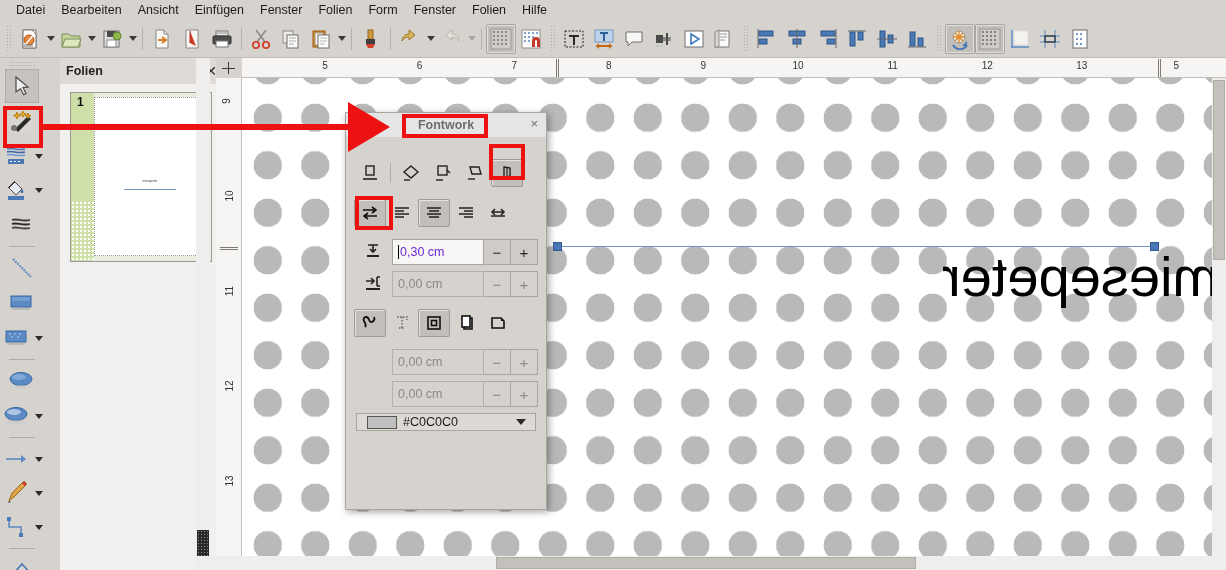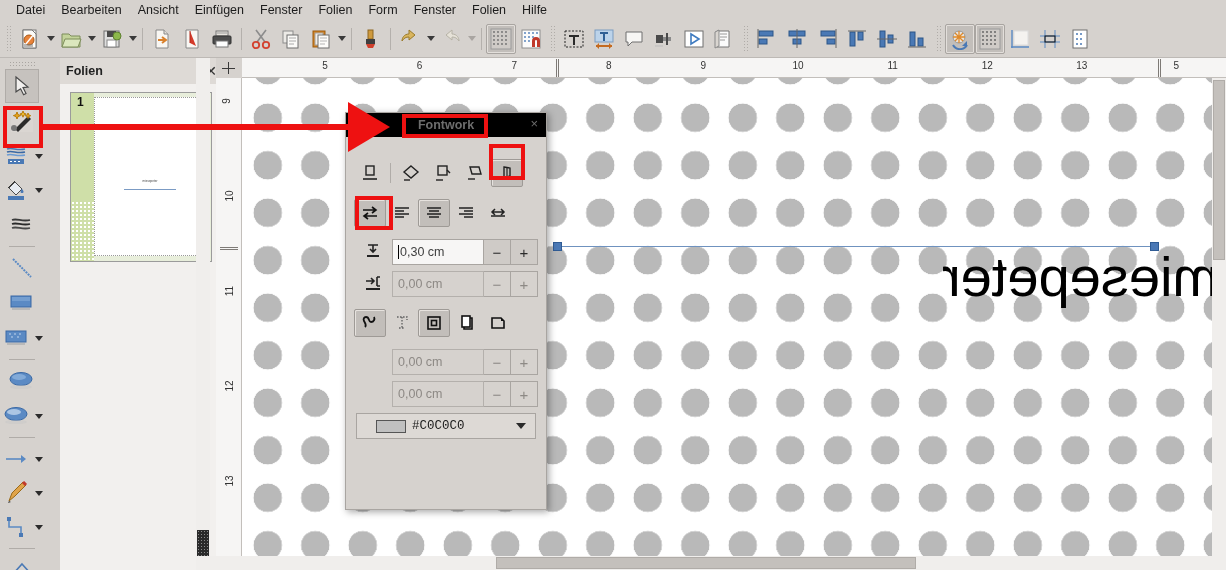--- a/index.html
+++ b/index.html
@@ -110,41 +110,41 @@
   .sbar { position: absolute; background: #c4c0bc; border: 1px solid #b0aca8; }
   .panel-scroll { position: absolute; left: 196px; top: 58px; width: 14px; height: 498px; background: #f0eeec; }
   .panel-thumb { position: absolute; left: 197px; top: 530px; width: 12px; height: 26px;
     background: #2a2a2a; background-image: radial-gradient(#8a8a8a 30%, transparent 31%); background-size:3px 3px;}
 
   
   .fw { position: absolute; left: 345px; top: 112px; width: 202px; height: 398px;
     background: #d6d2ce; border: 1px solid #a9a5a1;
     box-shadow: 2px 2px 7px rgba(0,0,0,.35); }
   .fw-title { height: 24px; display: flex; align-items: center; justify-content: center;
-    position: relative; background: #000000; }
+    position: relative; background: #e5e5e5; }
   .fw-title-text { font-size: 12.5px; font-weight: bold; color: #6d6d6d; }
   .fw-close { position: absolute; right: 8px; top: 3px; font-size: 13px; color: #6d6d6d; }
   .fw-body { padding: 6px 8px 0 8px; }
   .fw-row { display: flex; align-items: center; margin-bottom: 6px; }
   .fbtn { width: 32px; height: 28px; display: flex; align-items: center; justify-content: center;
     position: relative; border-radius: 2px; }
   .fbtn.act { background: #c2beba; border: 1px solid #9e9a96; box-shadow: inset 1px 1px 0 #e6e2de; }
   .fsep { width: 1px; height: 20px; background: #b0aca8; margin: 0 4px; }
   .fw-spin { display: flex; align-items: center; margin-bottom: 6px; }
   .fw-spin-icon { width: 38px; height: 26px; display: flex; align-items: center; justify-content: center; }
   .fw-field { flex: 1; height: 26px; background: #f7f6f5; border: 1px solid #a9a5a1;
-    display: flex; align-items: center; padding-left: 5px; font-size: 12.5px; color: #404040; }
+    display: flex; align-items: center; padding-left: 5px; font-size: 12.5px; color: #6d28d9; }
   .fw-field.dis { background: #d6d2ce; color: #8d8985; border-color: #b4b0ac; }
   .caretbar { display: inline-block; width: 1px; height: 14px; background: #000; margin-right: 1px;
     vertical-align: middle; }
   .spinbtn { width: 27px; height: 26px; background: #cfcbc7; border: 1px solid #a9a5a1; border-left: none;
     display: flex; align-items: center; justify-content: center; font-size: 15px; color: #2a2a2a; }
   .spinbtn.dis { color: #8d8985; background: #d6d2ce; }
-  .fw-color { margin: 4px 2px 0 2px; height: 26px; background: #ddd9d5; border: 1px solid #a9a5a1;
-    display: flex; align-items: center; padding: 0 19px; position: relative; font-family: Liberation Mono, monospace; }
+  .fw-color { margin: 4px 2px 0 2px; height: 18px; background: #ddd9d5; border: 1px solid #a9a5a1;
+    display: flex; align-items: center; padding: 0 10px; position: relative; }
   .color-chip { width: 30px; height: 13px; background: #c0c0c0; border: 1px solid #555; margin-right: 6px; }
   .color-label { font-size: 12.5px; color: #1a1a1a; }
   .color-caret { position: absolute; right: 9px; border-left: 5px solid transparent;
     border-right: 5px solid transparent; border-top: 6px solid #2a2a2a; }
 
   
   .hl { position: absolute; border: 4px solid #ee1111; pointer-events: none; }
   .arrow-line { position: absolute; background: #ee1111; }
   .arrow-head { position: absolute; width: 0; height: 0;
     border-top: 25px solid transparent; border-bottom: 25px solid transparent;

